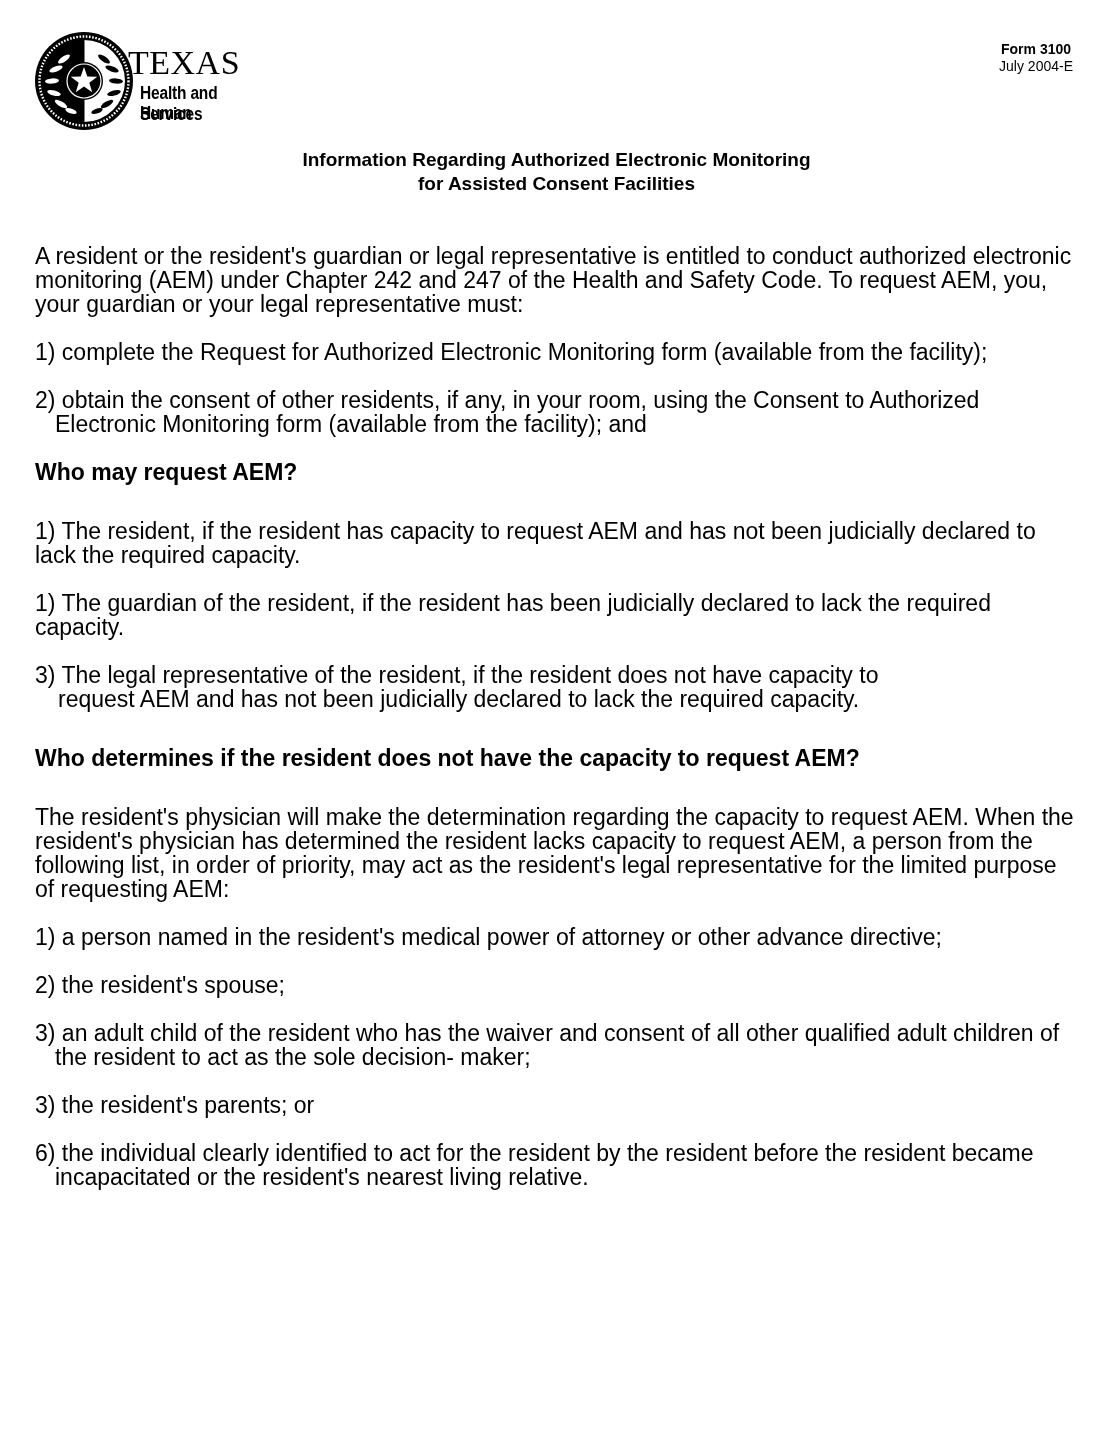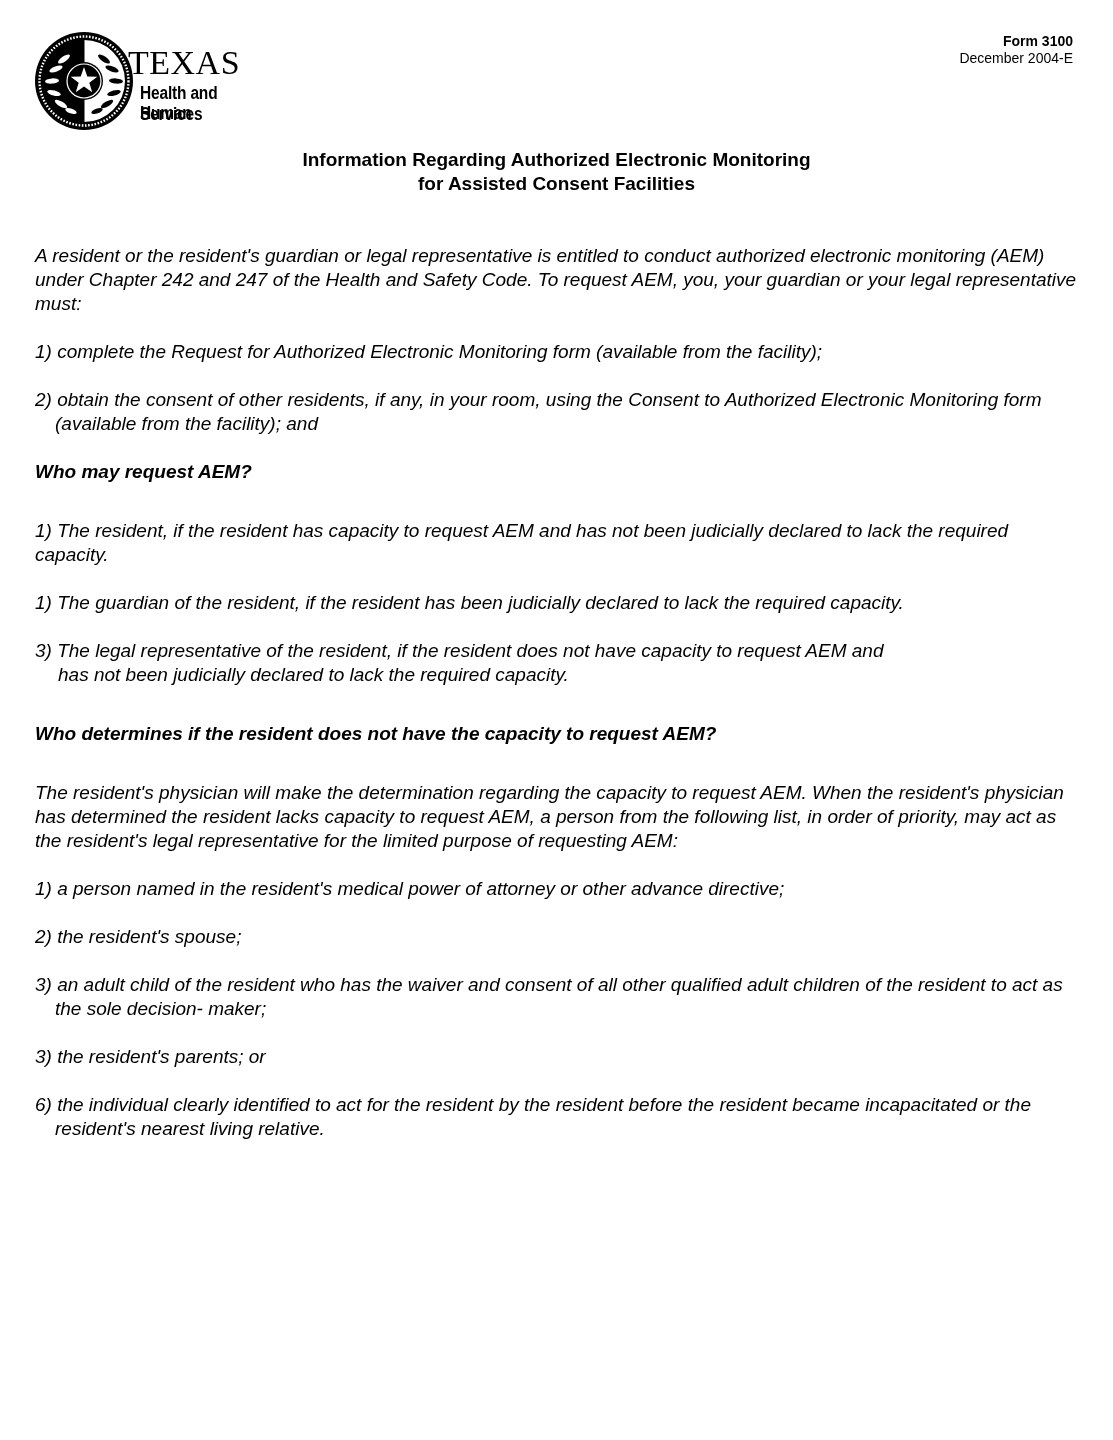--- a/index.html
+++ b/index.html
@@ -48,22 +48,22 @@
       transform: scaleX(0.86);
       transform-origin: left top;
       letter-spacing: -0.2px;
     }
     .logo-line2 { top: 52px; }
     .logo-line3 { top: 73px; }
 
     .form-id {
       position: absolute;
       right: 40px;
-      top: 33px;
-      text-align: right;
+      top: 41px;
+      text-align: center;
       font-size: 14px;
       line-height: 17px;
     }
     .form-number { font-weight: bold; }
 
     .doc-title {
       position: absolute;
       left: 0;
       width: 1113px;
       top: 148px;
@@ -71,23 +71,22 @@
       font-weight: bold;
       font-size: 19px;
       line-height: 24px;
     }
 
     .content {
       position: absolute;
       left: 35px;
       top: 244px;
       width: 1045px;
-      font-size: 19px;
+      font-size: 23px;
       line-height: 24px;
-      font-style: italic;
     }
     .content p {
       margin: 0;
     }
     .intro { margin-bottom: 24px !important; }
     .list-item {
       margin-bottom: 24px !important;
       padding-left: 20px;
       text-indent: -20px;
     }
@@ -130,21 +129,21 @@
     <circle cx="50" cy="50" r="17" fill="none" stroke="#fff" stroke-width="1.2"></circle>
     <polygon fill="#fff" points="50,36 53.3,45.5 63.3,45.7 55.3,51.7 58.2,61.3 50,55.5 41.8,61.3 44.7,51.7 36.7,45.7 46.7,45.5"></polygon>
   </svg>
   <div class="logo-texas">TEXAS</div>
   <div class="logo-line2">Health and Human</div>
   <div class="logo-line3">Services</div>
 </div>
 
 <div class="form-id">
   <div class="form-number">Form 3100</div>
-  <div class="form-revision">December 2004-E</div>
+  <div class="form-revision">July 2004-E</div>
 </div>
 
 <div class="doc-title">
   <div>Information Regarding Authorized Electronic Monitoring</div>
   <div>for Assisted Consent Facilities</div>
 </div>
 
 <div class="content">
   <p class="intro">A resident or the resident's guardian or legal representative is entitled to conduct authorized electronic monitoring (AEM) under Chapter 242 and 247 of the Health and Safety Code. To request AEM, you, your guardian or your legal representative must:</p>
   <p class="list-item">1) complete the Request for Authorized Electronic Monitoring form (available from the facility);</p>

